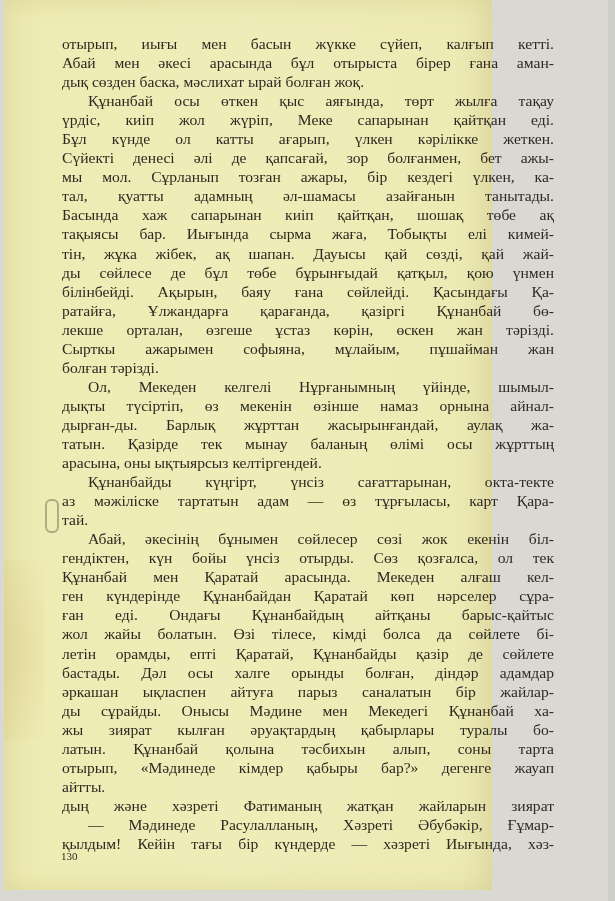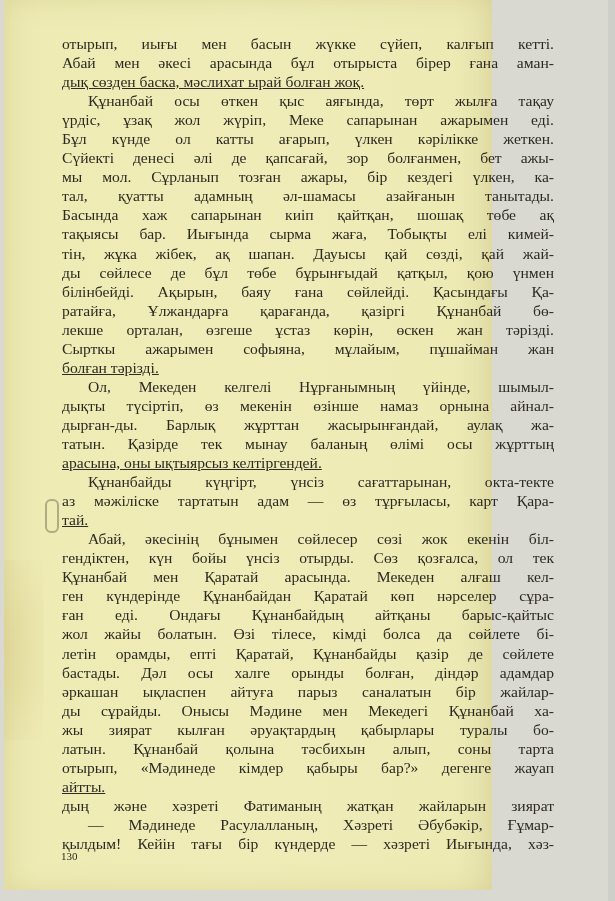--- a/index.html
+++ b/index.html
@@ -31,21 +31,21 @@
     color: #2c2a22;
     text-align: justify;
   }
   .line {
     display: block;
     white-space: nowrap;
     text-align-last: justify;
     text-align: justify;
     height: 19.05px;
   }
-  .line.last { text-align-last: left; text-decoration: underline; }
+  .line.last { text-align-last: left; }
   .line.indent { padding-left: 26px; }
   .page-number {
     position: absolute; left: 57px; top: 850px;
     font-family: "Liberation Serif", serif;
     font-size: 11px; color: #2c2a22;
   }
   .paperclip-mark {
     position: absolute; left: 41px; top: 499px;
     width: 10px; height: 30px;
     border: 2px solid rgba(120,120,90,0.55);
@@ -60,21 +60,21 @@
 <body>
 
 <div class="page">
   <div class="stain"></div>
   <div class="paperclip-mark"></div>
   <div class="text-block" id="text-block">
       <span class="line">отырып, иығы мен басын жүкке сүйеп, калғып кетті.</span>
       <span class="line">Абай мен әкесі арасында бұл отырыста бірер ғана аман-</span>
       <span class="line last">дық сөзден баска, мәслихат ырай болған жоқ.</span>
       <span class="line indent">Құнанбай осы өткен қыс аяғында, төрт жылға тақау</span>
-      <span class="line">үрдіс, ұзақ жол жүріп, Меке сапарынан ажарымен еді.</span>
+      <span class="line">үрдіс, киіп жол жүріп, Меке сапарынан қайтқан еді.</span>
       <span class="line">Бұл күнде ол катты ағарып, үлкен кәрілікке жеткен.</span>
       <span class="line">Сүйекті денесі әлі де қапсағай, зор болғанмен, бет ажы-</span>
       <span class="line">мы мол. Сұрланып тозған ажары, бір кездегі үлкен, ка-</span>
       <span class="line">тал, қуатты адамның әл-шамасы азайғанын танытады.</span>
       <span class="line">Басында хаж сапарынан киіп қайтқан, шошақ төбе ақ</span>
       <span class="line">тақыясы бар. Иығында сырма жаға, Тобықты елі кимей-</span>
       <span class="line">тін, жұка жібек, ақ шапан. Дауысы қай сөзді, қай жай-</span>
       <span class="line">ды сөйлесе де бұл төбе бұрынғыдай қатқыл, қою үнмен</span>
       <span class="line">білінбейді. Ақырын, баяу ғана сөйлейді. Қасындағы Қа-</span>
       <span class="line">ратайға, Ұлжандарға қарағанда, қазіргі Құнанбай бө-</span>

